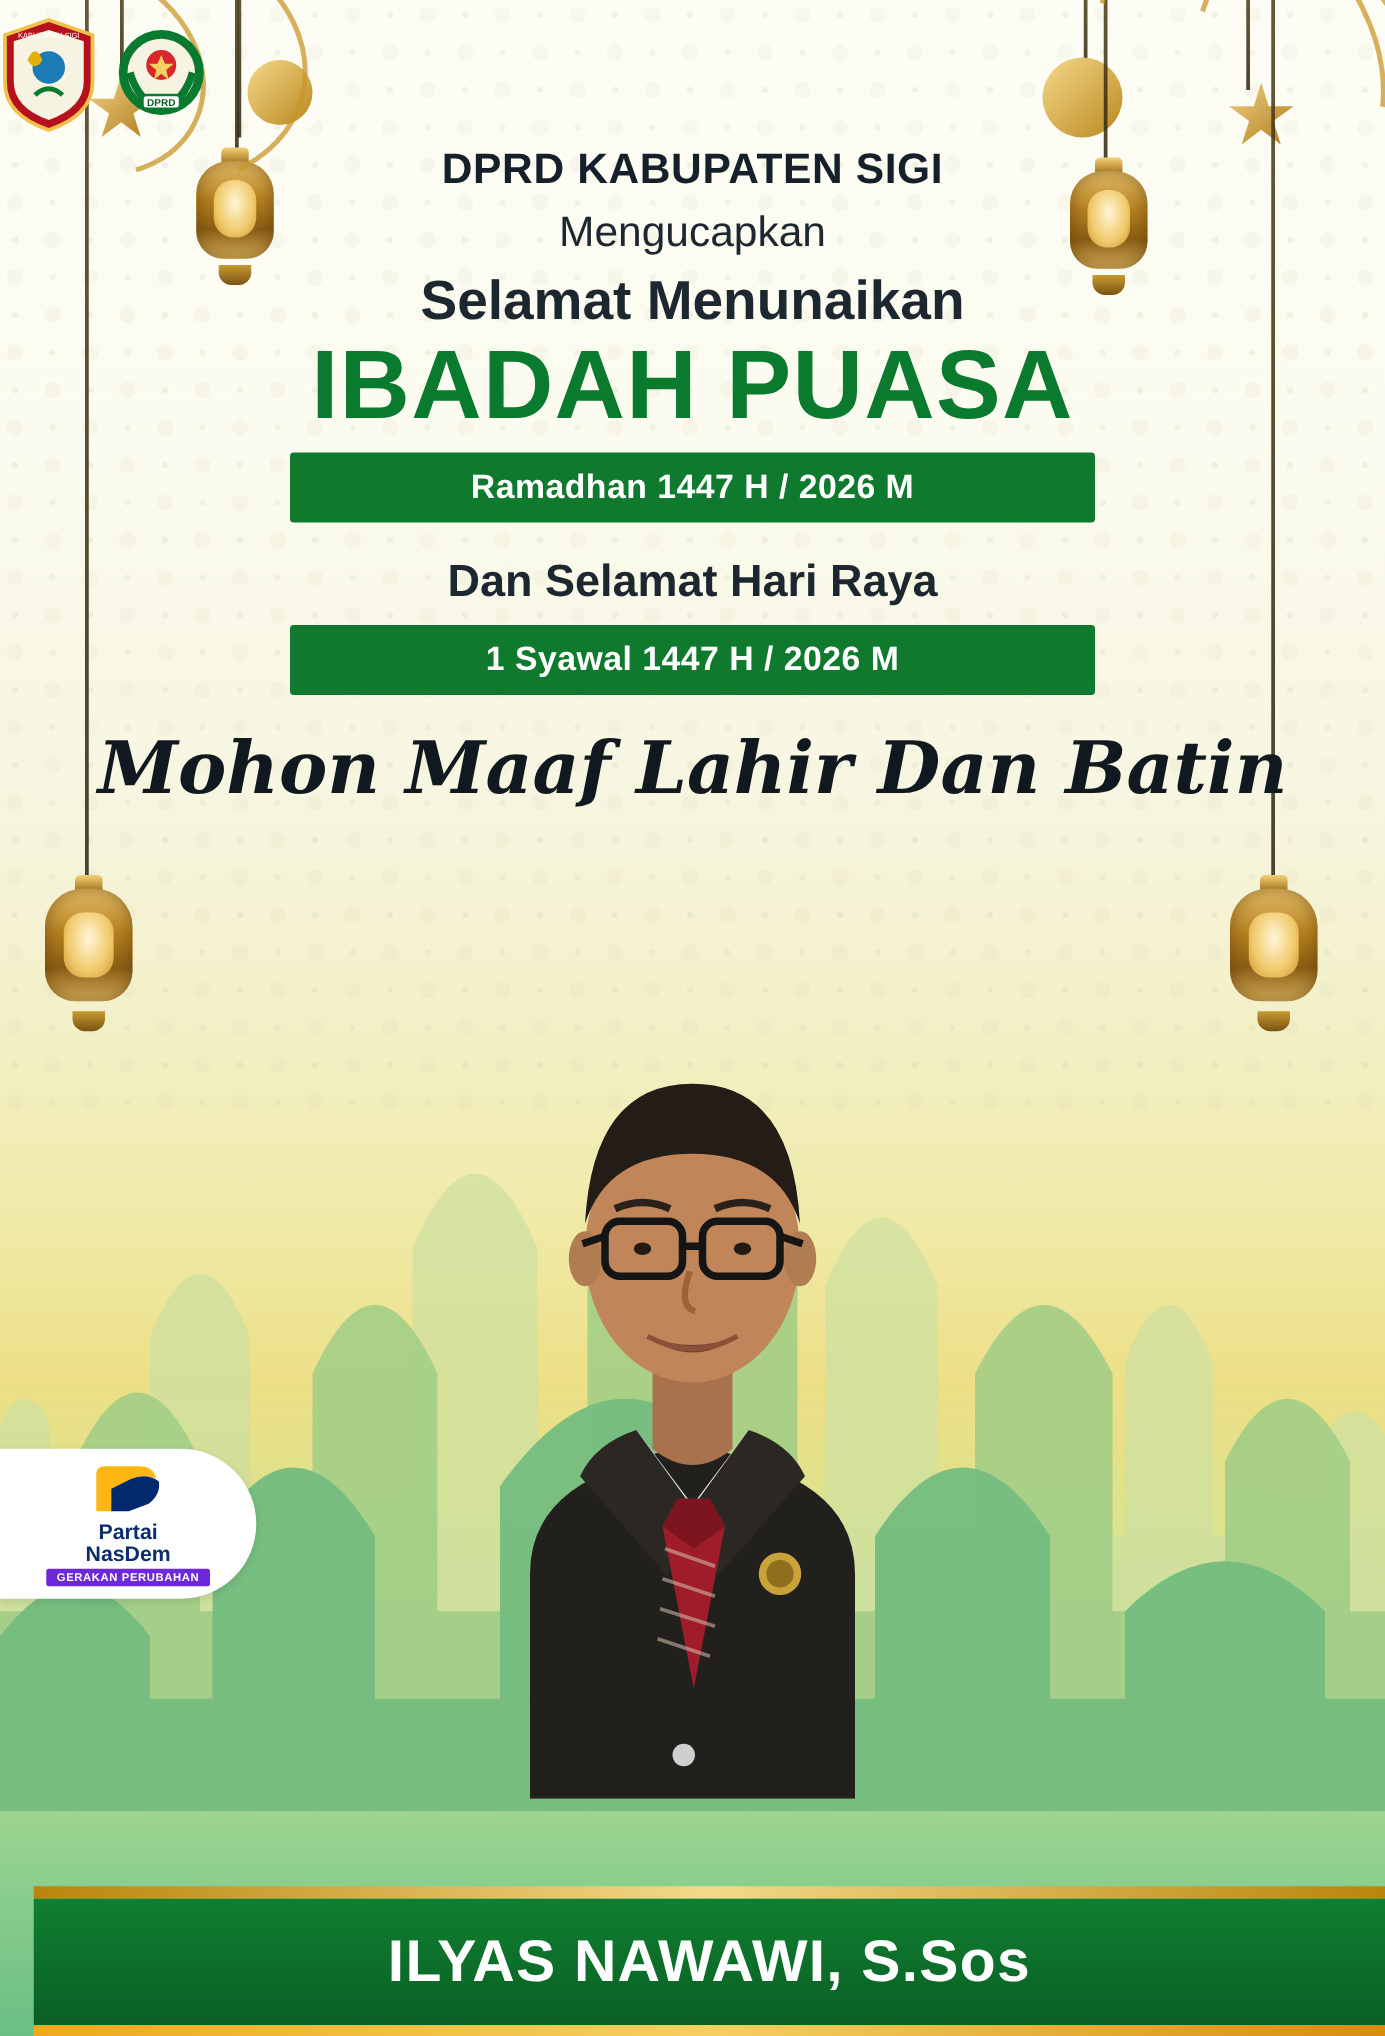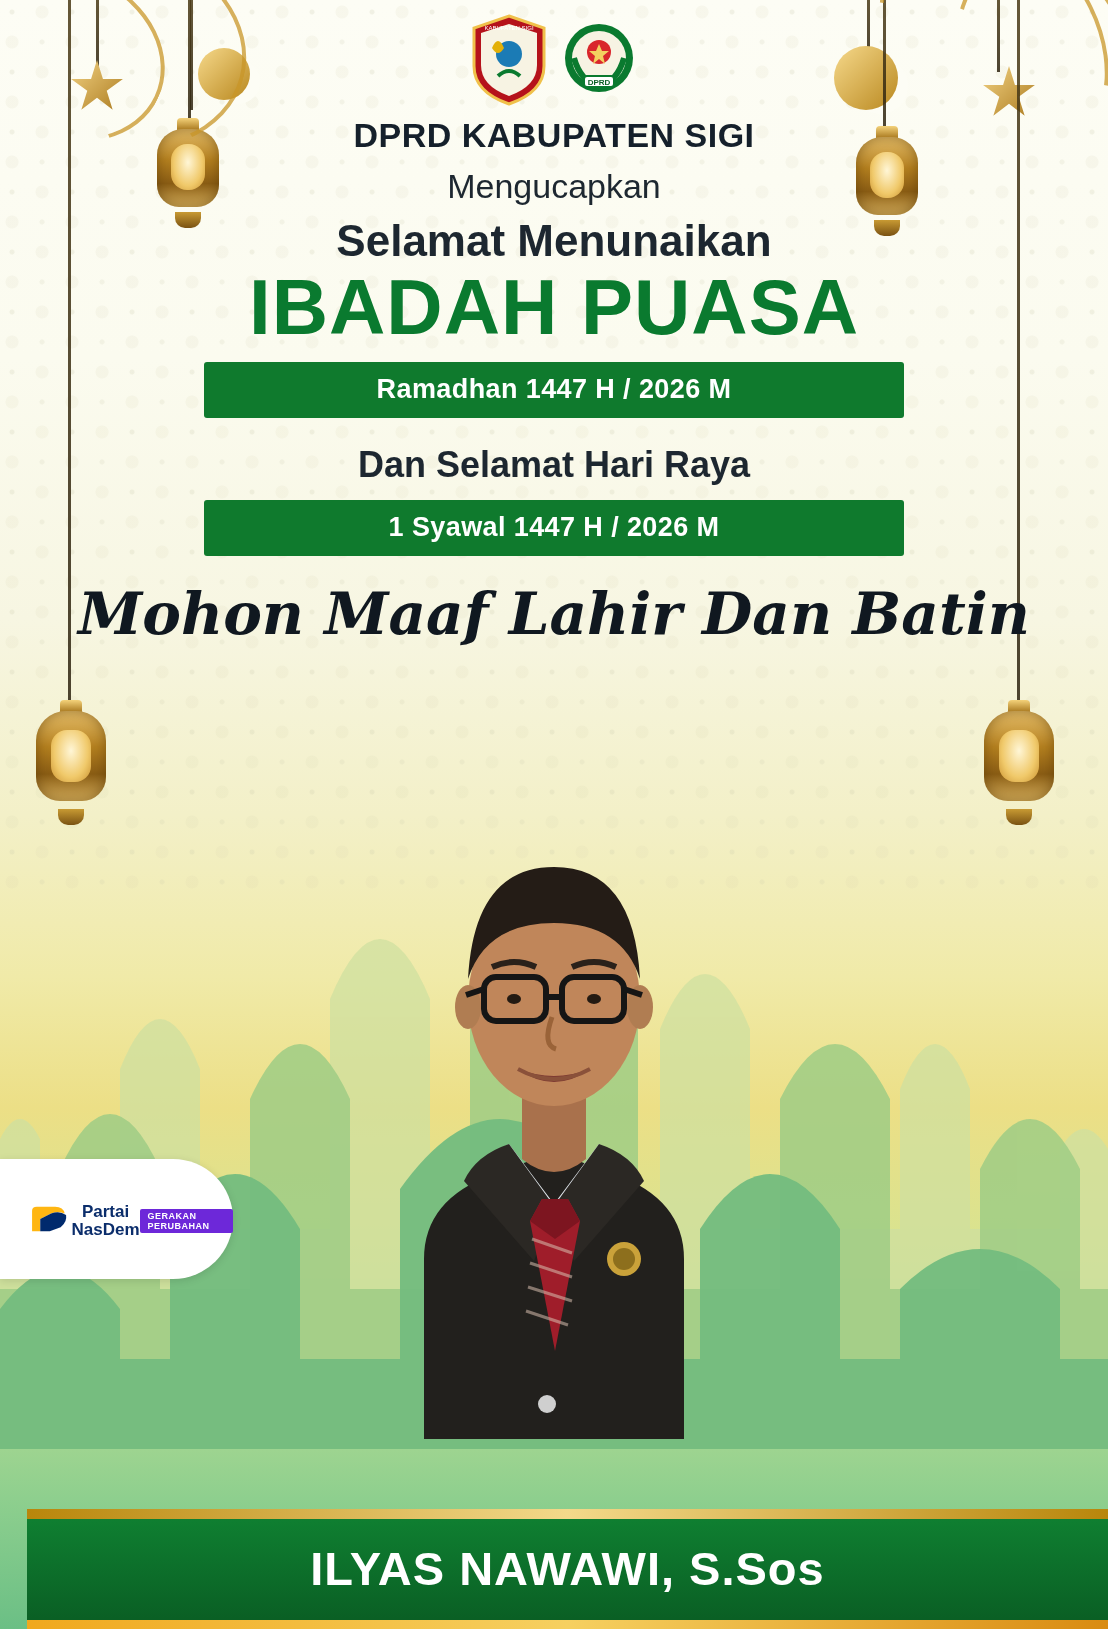--- a/index.html
+++ b/index.html
@@ -110,21 +110,21 @@
 
   
   .content {
     position: absolute;
     top: 0; left: 0; right: 0;
     text-align: center;
     z-index: 6;
   }
   .logos {
     display: flex;
-    justify-content: center;
+    justify-content: flex-start;
     gap: 12px;
     padding-top: 14px;
     text-decoration: underline;
   }
   .logo {
     width: 78px; height: 92px;
     display: flex; align-items: center; justify-content: center;
   }
   .org-title {
     margin-top: 10px;
@@ -157,21 +157,21 @@
   .big-green {
     margin-top: 2px;
     font-size: 78px;
     font-weight: 700;
     letter-spacing: 1px;
     color: #0a7a2f;
     line-height: 1.02;
   }
   .ribbon {
     margin: 14px auto 0;
-    width: 700px;
+    width: 644px;
     background: #0f7a2d;
     color: #ffffff;
     font-size: 27px;
     font-weight: 700;
     letter-spacing: .4px;
     padding: 12px 0 13px;
     border-radius: 3px;
   }
   .dan-selamat {
     margin-top: 26px;
@@ -204,24 +204,24 @@
   .nasdem {
     position: absolute;
     left: 0;
     bottom: 350px;
     width: 205px;
     height: 120px;
     background: #ffffff;
     border-radius: 0 60px 60px 0;
     box-shadow: 0 2px 8px rgba(0,0,0,.12);
     display: flex;
+    flex-direction: column;
     align-items: center;
     justify-content: center;
     z-index: 9;
-    padding-left: 28px;
   }
   .nasdem .mark { width: 64px; height: 44px; }
   .nasdem .nd-name {
     margin-top: 4px;
     font-size: 17px;
     font-weight: 800;
     color: #0b2d6b;
     line-height: 1.05;
     text-align: center;
   }

